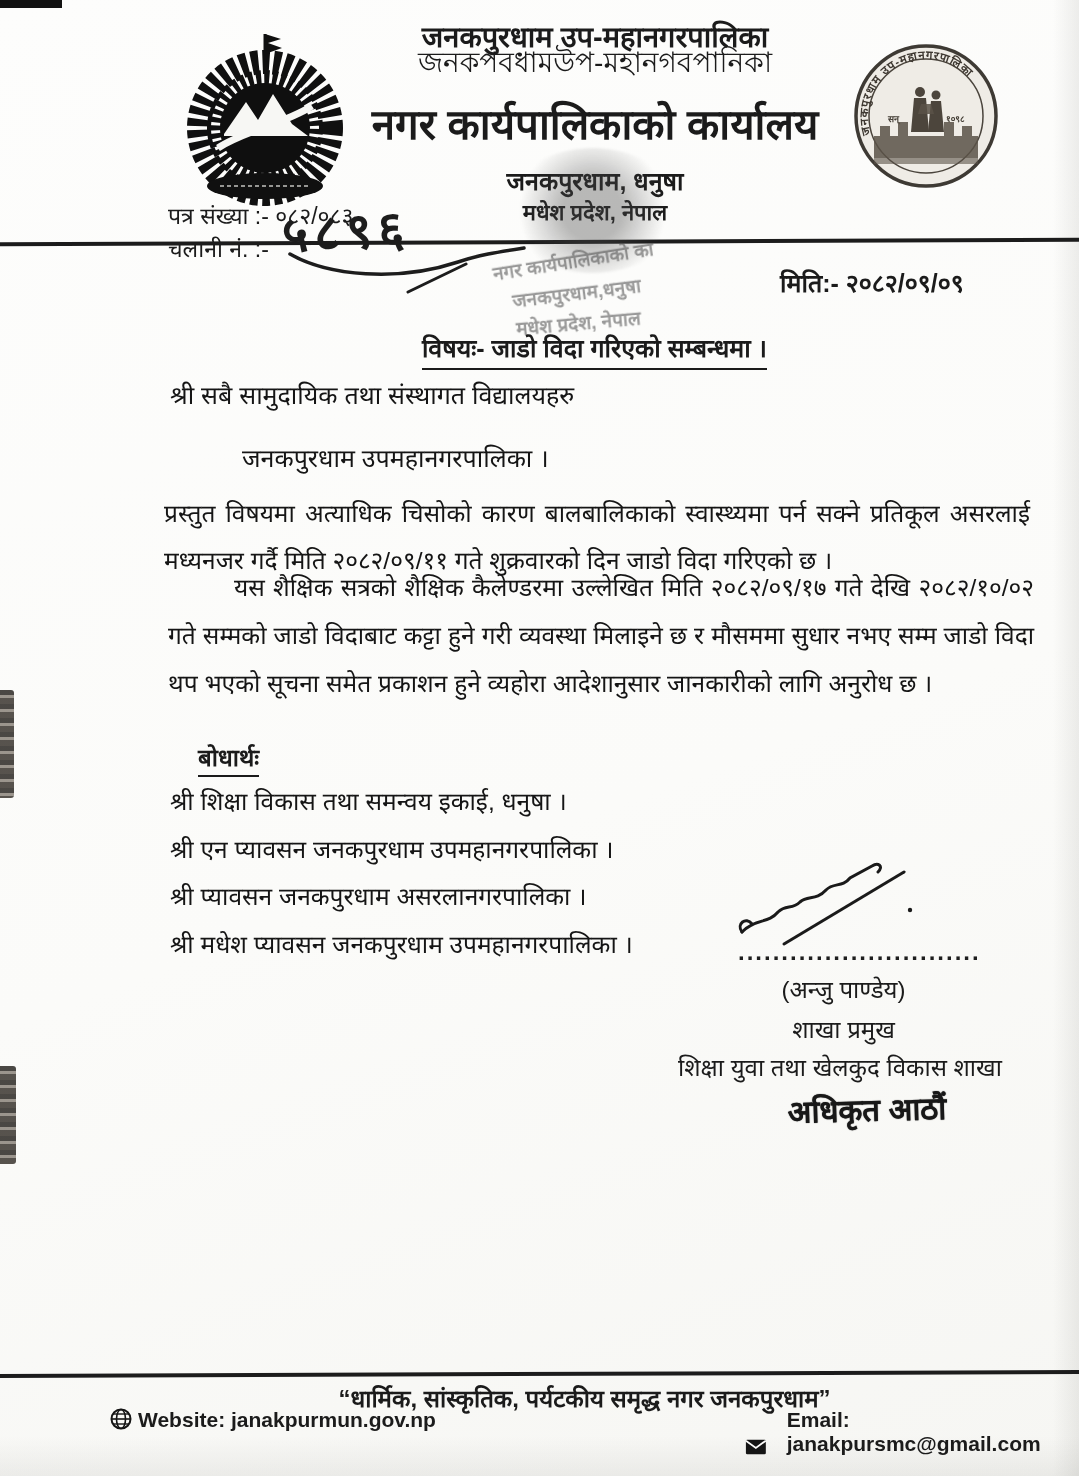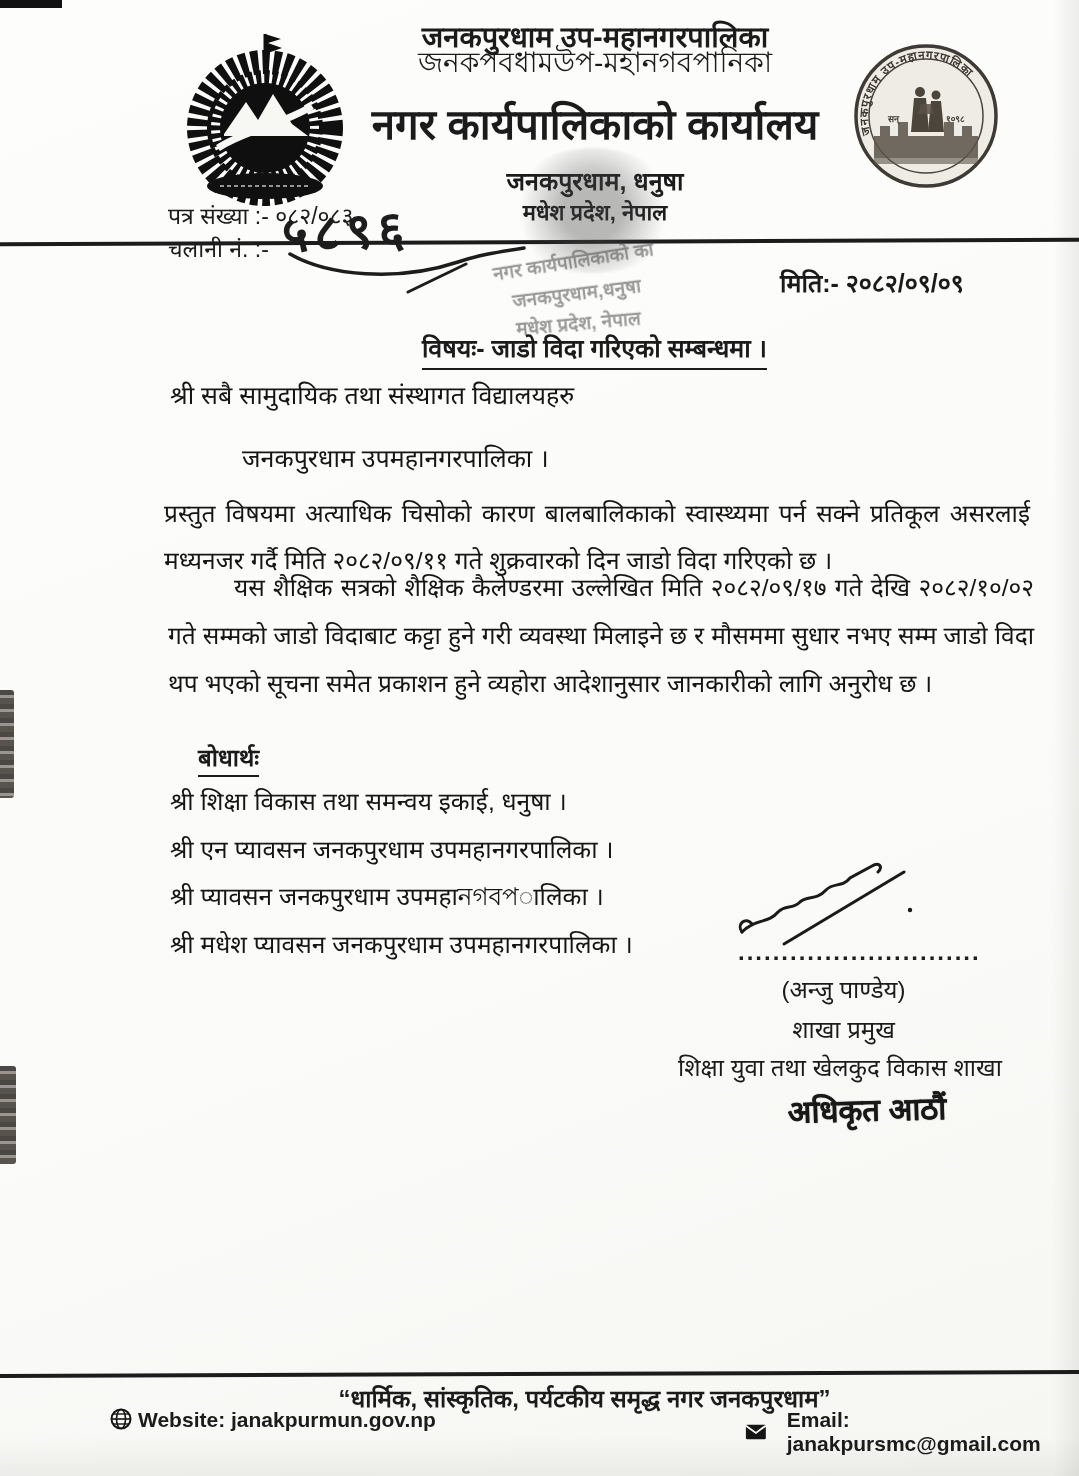--- a/index.html
+++ b/index.html
@@ -110,21 +110,21 @@
   <div class="abs" style="left:170px;top:377px;font-size:25px;white-space:nowrap;color:#151515;">श्री सबै सामुदायिक तथा संस्थागत विद्यालयहरु</div>
   <div class="abs" style="left:214px;top:440px;font-size:25px;white-space:nowrap;color:#151515;margin-left:28px;">जनकपुरधाम उपमहानगरपालिका ।</div>
 
   <div class="abs body-text" style="left:164px;top:490px;width:866px;">प्रस्तुत विषयमा अत्याधिक चिसोको कारण बालबालिकाको स्वास्थ्यमा पर्न सक्ने प्रतिकूल असरलाई मध्यनजर गर्दै मिति २०८२/०९/११ गते शुक्रवारको दिन जाडो विदा गरिएको छ ।</div>
   <div class="abs body-text" style="left:168px;top:564px;width:866px;text-indent:66px;line-height:48px;">यस शैक्षिक सत्रको शैक्षिक कैलेण्डरमा उल्लेखित मिति २०८२/०९/१७ गते देखि २०८२/१०/०२ गते सम्मको जाडो विदाबाट कट्टा हुने गरी व्यवस्था मिलाइने छ र मौसममा सुधार नभए सम्म जाडो विदा थप भएको सूचना समेत प्रकाशन हुने व्यहोरा आदेशानुसार जानकारीको लागि अनुरोध छ ।</div>
 
   <div class="abs" style="left:198px;top:740px;font-size:24px;font-weight:700;border-bottom:2px solid #1b1b1b;padding-bottom:2px;">बोधार्थः</div>
   <div class="abs" style="left:170px;top:778px;">
     <div class="cc-item">श्री शिक्षा विकास तथा समन्वय इकाई, धनुषा ।</div>
     <div class="cc-item">श्री एन प्यावसन जनकपुरधाम उपमहानगरपालिका ।</div>
-    <div class="cc-item">श्री प्यावसन जनकपुरधाम उपमहाনগবপालिका ।</div>
+    <div class="cc-item">श्री प्यावसन जनकपुरधाम असरलानगरपालिका ।</div>
     <div class="cc-item">श्री मधेश प्यावसन जनकपुरधाम उपमहानगरपालिका ।</div>
   </div>
 
   <svg class="abs" style="left:732px;top:852px;" width="200" height="96" viewBox="0 0 200 96">
     <g stroke="#1a1a1a" stroke-width="3" fill="none" stroke-linecap="round">
       <path d="M10,80 C4,72 14,64 20,72"></path>
       <path d="M10,80 C24,66 36,72 46,60 C54,52 60,58 68,50 C76,43 84,49 94,38 C102,30 110,36 118,26 L140,14 C146,10 152,14 146,20"></path>
       <path d="M52,92 L172,20"></path>
     </g>
     <circle cx="178" cy="58" r="2.2" fill="#1a1a1a"></circle>
@@ -142,21 +142,21 @@
     <svg width="22" height="22" viewBox="0 0 22 22">
       <circle cx="11" cy="11" r="9.5" fill="none" stroke="#151515" stroke-width="2"></circle>
       <ellipse cx="11" cy="11" rx="4.5" ry="9.5" fill="none" stroke="#151515" stroke-width="1.6"></ellipse>
       <line x1="1.5" y1="11" x2="20.5" y2="11" stroke="#151515" stroke-width="1.6"></line>
       <line x1="3" y1="6" x2="19" y2="6" stroke="#151515" stroke-width="1.4"></line>
       <line x1="3" y1="16" x2="19" y2="16" stroke="#151515" stroke-width="1.4"></line>
     </svg>
     <span style="font-size:21px;font-weight:600;">Website: janakpurmun.gov.np</span>
   </div>
 
-  <div class="abs" style="left:745px;top:1408px;display:flex;align-items:center;gap:20px;">
+  <div class="abs" style="left:745px;top:1408px;display:flex;align-items:flex-end;gap:20px;">
     <svg width="24" height="18" viewBox="0 0 24 18">
       <rect x="1" y="1" width="22" height="16" rx="1.5" fill="#151515"></rect>
       <path d="M1,2 L12,10 L23,2" stroke="#fdfdfc" stroke-width="2" fill="none"></path>
     </svg>
     <span style="font-size:21px;font-weight:600;">Email: janakpursmc@gmail.com</span>
   </div>
 
 </div>
 
 </body></html>

